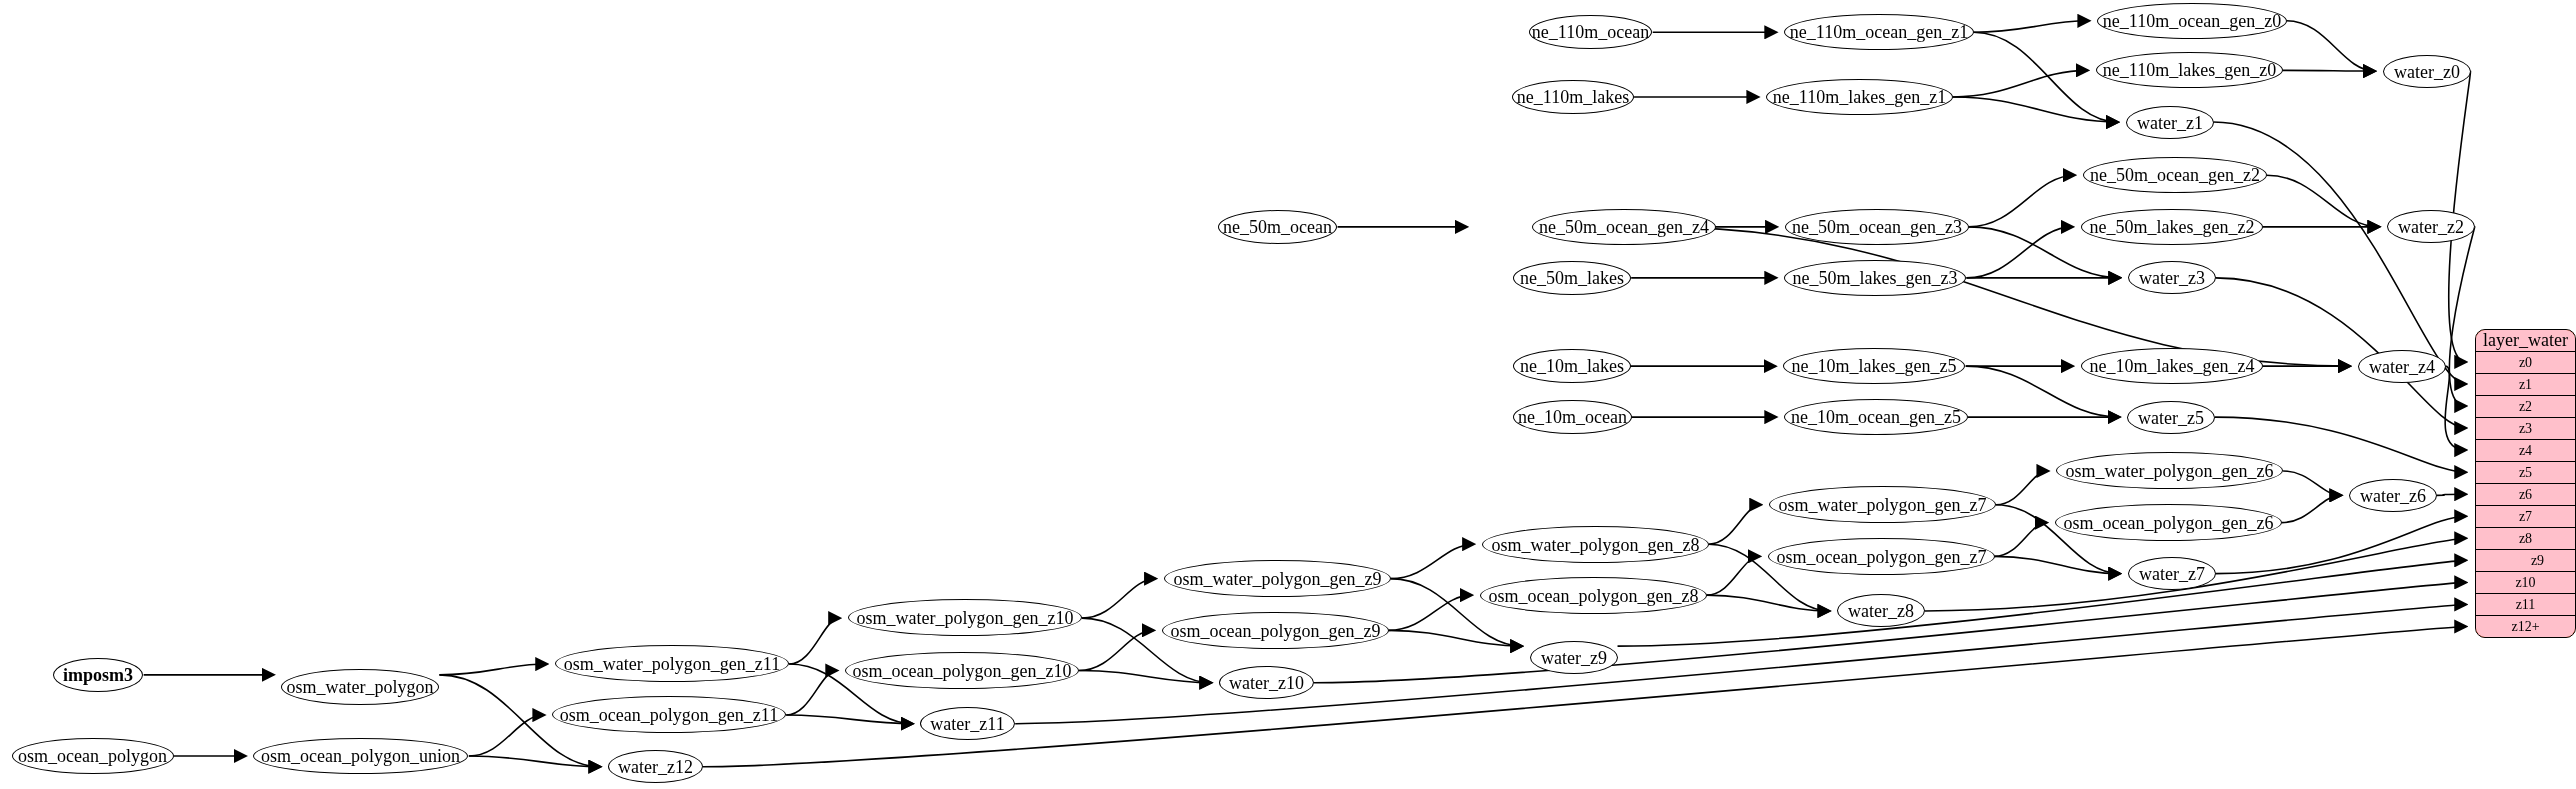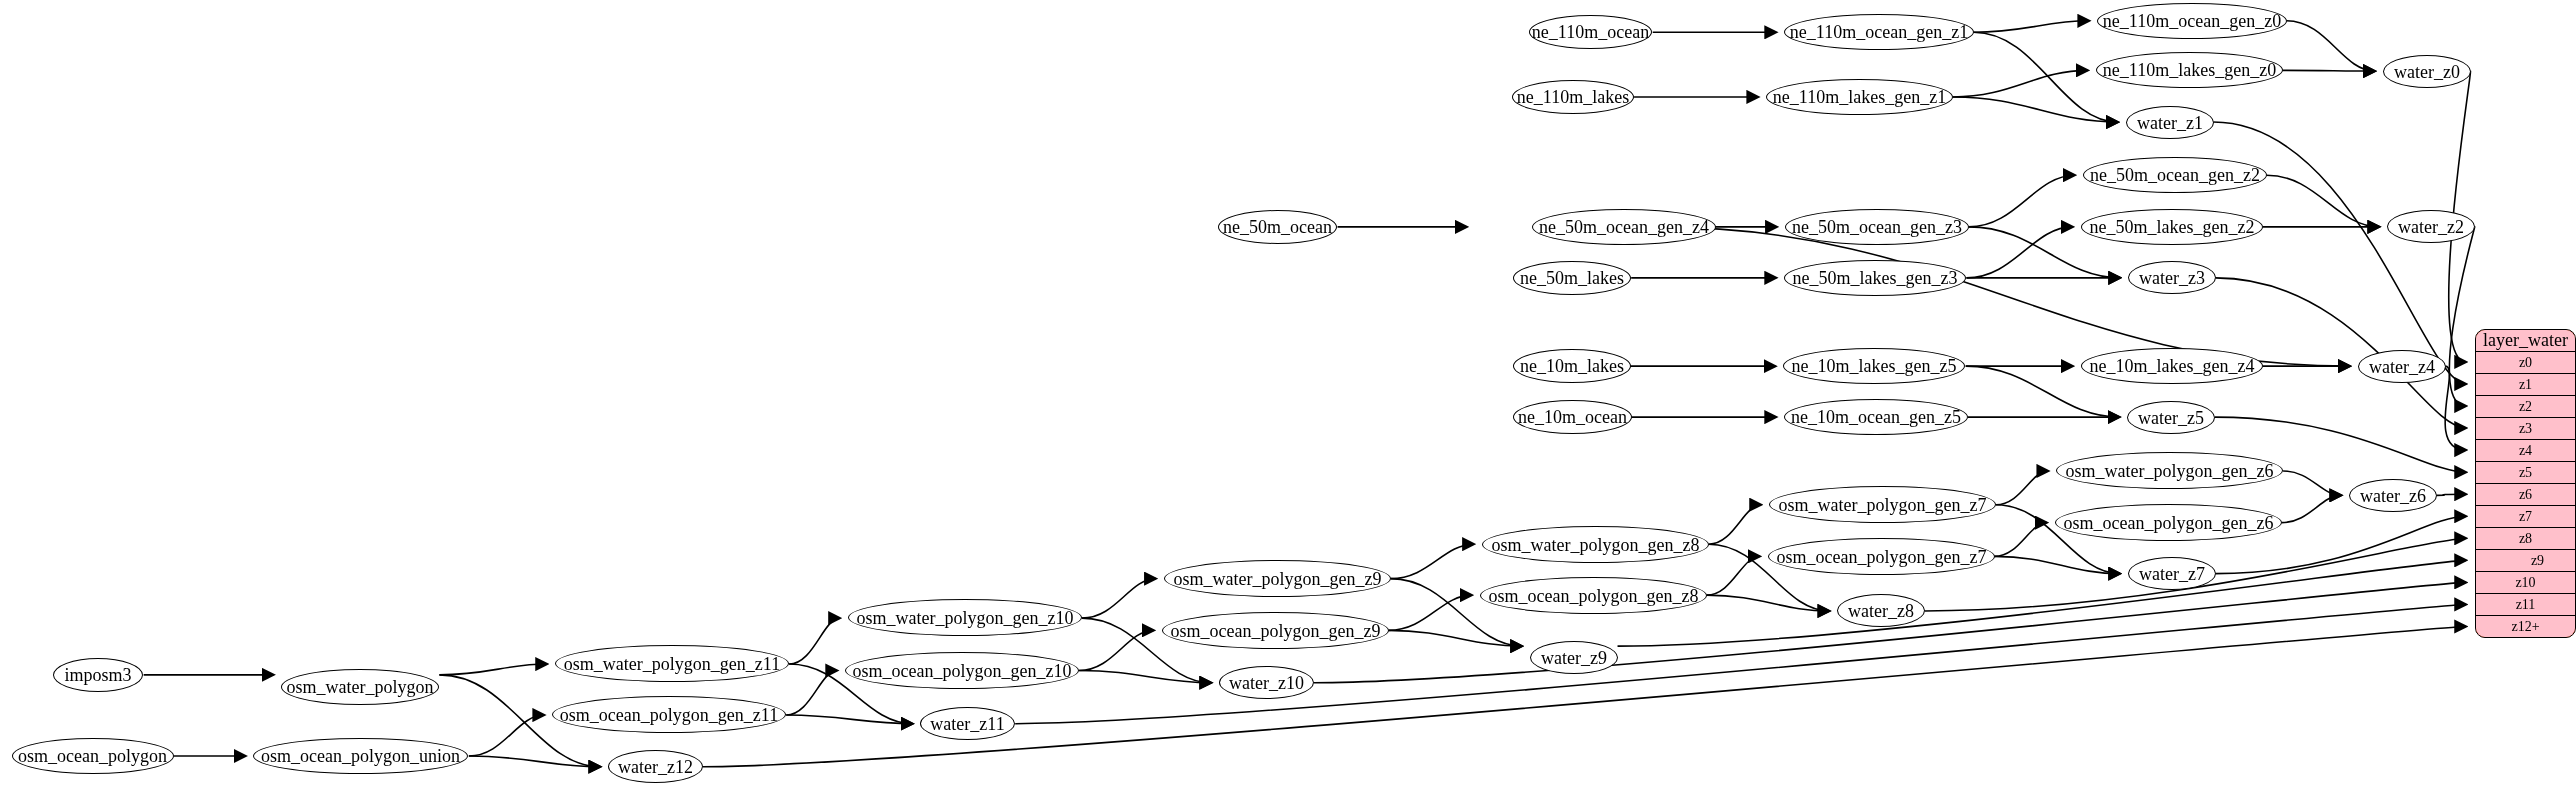--- a/index.html
+++ b/index.html
@@ -229,21 +229,21 @@
       </div>
       <div class="node-ellipse" style="left: 555px; top: 645px; width: 234px; height: 37px;">
         <span class="node-label">osm_water_polygon_gen_z11</span>
       </div>
       <div class="node-ellipse" style="left: 845px; top: 652px; width: 234px; height: 37px;">
         <span class="node-label">osm_ocean_polygon_gen_z10</span>
       </div>
       <div class="node-ellipse" style="left: 1219px; top: 666px; width: 95px; height: 33px;">
         <span class="node-label">water_z10</span>
       </div>
-      <div class="node-ellipse" style="left: 53px; top: 658px; width: 90px; height: 34px;">
+      <div class="node-ellipse" style="left: 53px; top: 658px; width: 90px; height: 34px; font-weight: bold;">
         <span class="node-label">imposm3</span>
       </div>
       <div class="node-ellipse" style="left: 281px; top: 657px; width: 158px; height: 36px; margin-top: 12px;">
         <span class="node-label">osm_water_polygon</span>
       </div>
       <div class="node-ellipse" style="left: 552px; top: 696px; width: 234px; height: 37px;">
         <span class="node-label">osm_ocean_polygon_gen_z11</span>
       </div>
       <div class="node-ellipse" style="left: 920px; top: 707px; width: 95px; height: 33px;">
         <span class="node-label">water_z11</span>

